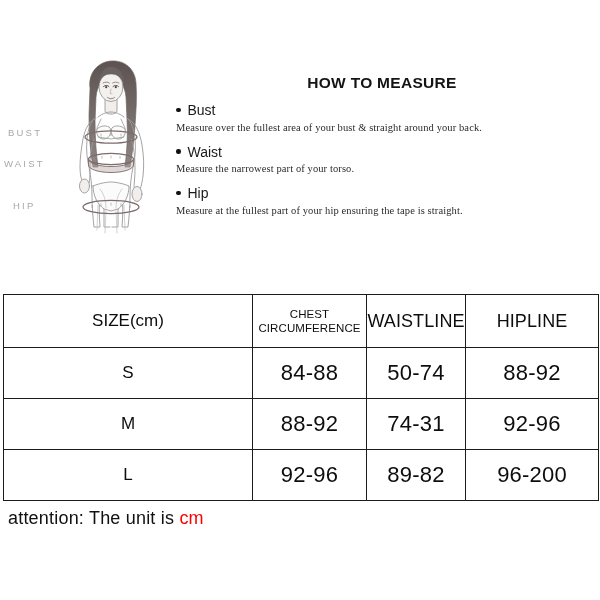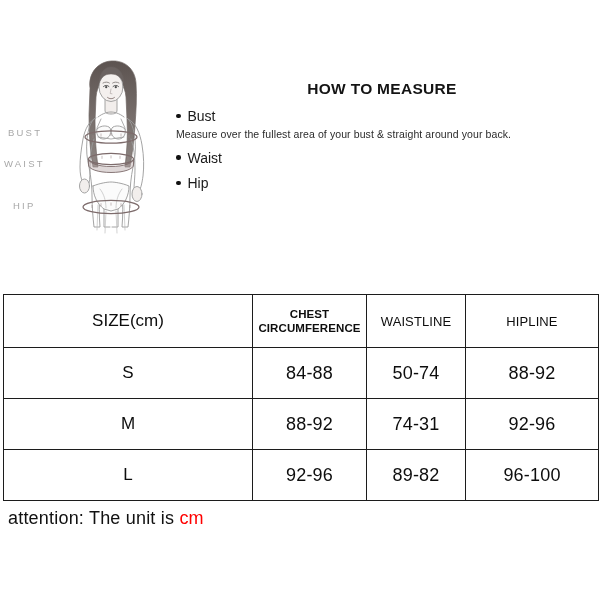--- a/index.html
+++ b/index.html
@@ -50,21 +50,21 @@
     white-space: nowrap;
   }
   #label-bust  { left: 8px;  top: 72px; }
   #label-waist { left: 4px;  top: 103px; }
   #label-hip   { left: 13px; top: 145px; }
 
   
   #howto-block {
     position: absolute;
     left: 176px;
-    top: 80px;
+    top: 74px;
     width: 418px;
   }
   #howto-title {
     font-size: 15.5px;
     font-weight: bold;
     color: #141414;
     text-align: center;
     letter-spacing: 0.3px;
     margin-left: -6px;
     margin-bottom: 9px;
@@ -89,20 +89,21 @@
     flex: 0 0 auto;
     position: relative;
     top: -3px;
   }
   .measure-desc {
     font-size: 10.5px;
     color: #2b2b2b;
     line-height: 1.4;
     margin-top: 1px;
     letter-spacing: 0.1px;
+    font-family: Liberation Serif, serif;
   }
 
   
   #size-table-wrap {
     position: absolute;
     left: 3px;
     top: 294px;
     width: 592px;
   }
   table#size-table {
@@ -126,36 +127,36 @@
   tr.data-row td   { height: 50px; }
 
   .hdr-size {
     font-size: 17px;
     font-weight: 400;
     padding-left: 32px;
     box-sizing: border-box;
   }
   .hdr-small {
     font-size: 11.5px;
-    font-weight: 700;
+    font-weight: 400;
     line-height: 1.22;
     letter-spacing: 0.1px;
   }
   .hdr-med {
-    font-size: 13px;
+    font-size: 18px;
     font-weight: 400;
     letter-spacing: 0.1px;
   }
   .cell-size {
     font-size: 17px;
     padding-left: 32px;
     box-sizing: border-box;
   }
   .cell-val {
-    font-size: 18px;
+    font-size: 22px;
     letter-spacing: 0.2px;
   }
 
   
   #attention-note {
     position: absolute;
     left: 8px;
     top: 508px;
     font-size: 18px;
     color: #111111;
@@ -278,27 +279,29 @@
         <span>Bust</span>
       </div>
       <div class="measure-desc">Measure over the fullest area of your bust &amp; straight around your back.</div>
     </div>
 
     <div class="measure-section">
       <div class="measure-heading">
         <span class="bullet-dot"></span>
         <span>Waist</span>
       </div>
+      <div class="measure-desc">Measure the narrowest part of your torso.</div>
     </div>
 
     <div class="measure-section">
       <div class="measure-heading">
         <span class="bullet-dot"></span>
         <span>Hip</span>
       </div>
+      <div class="measure-desc">Measure at the fullest part of your hip ensuring the tape is straight.</div>
     </div>
   </div>
 </div>
 
 <div id="size-table-wrap">
   <table id="size-table">
     <tbody>
       <tr class="header-row">
         <td class="col-size hdr-size">SIZE(cm)</td>
         <td class="col-chest hdr-small">
@@ -320,21 +323,21 @@
         <td class="col-size cell-size">M</td>
         <td class="col-chest cell-val">88-92</td>
         <td class="col-waist cell-val">74-31</td>
         <td class="col-hip cell-val">92-96</td>
       </tr>
 
       <tr class="data-row">
         <td class="col-size cell-size">L</td>
         <td class="col-chest cell-val">92-96</td>
         <td class="col-waist cell-val">89-82</td>
-        <td class="col-hip cell-val">96-100</td>
+        <td class="col-hip cell-val">96-200</td>
       </tr>
     </tbody>
   </table>
 </div>
 
 <div id="attention-note">
   <span>attention:  The unit is </span><span id="attention-unit" style="color: rgb(255, 0, 0);">cm</span>
 </div>
 
 </body></html>

